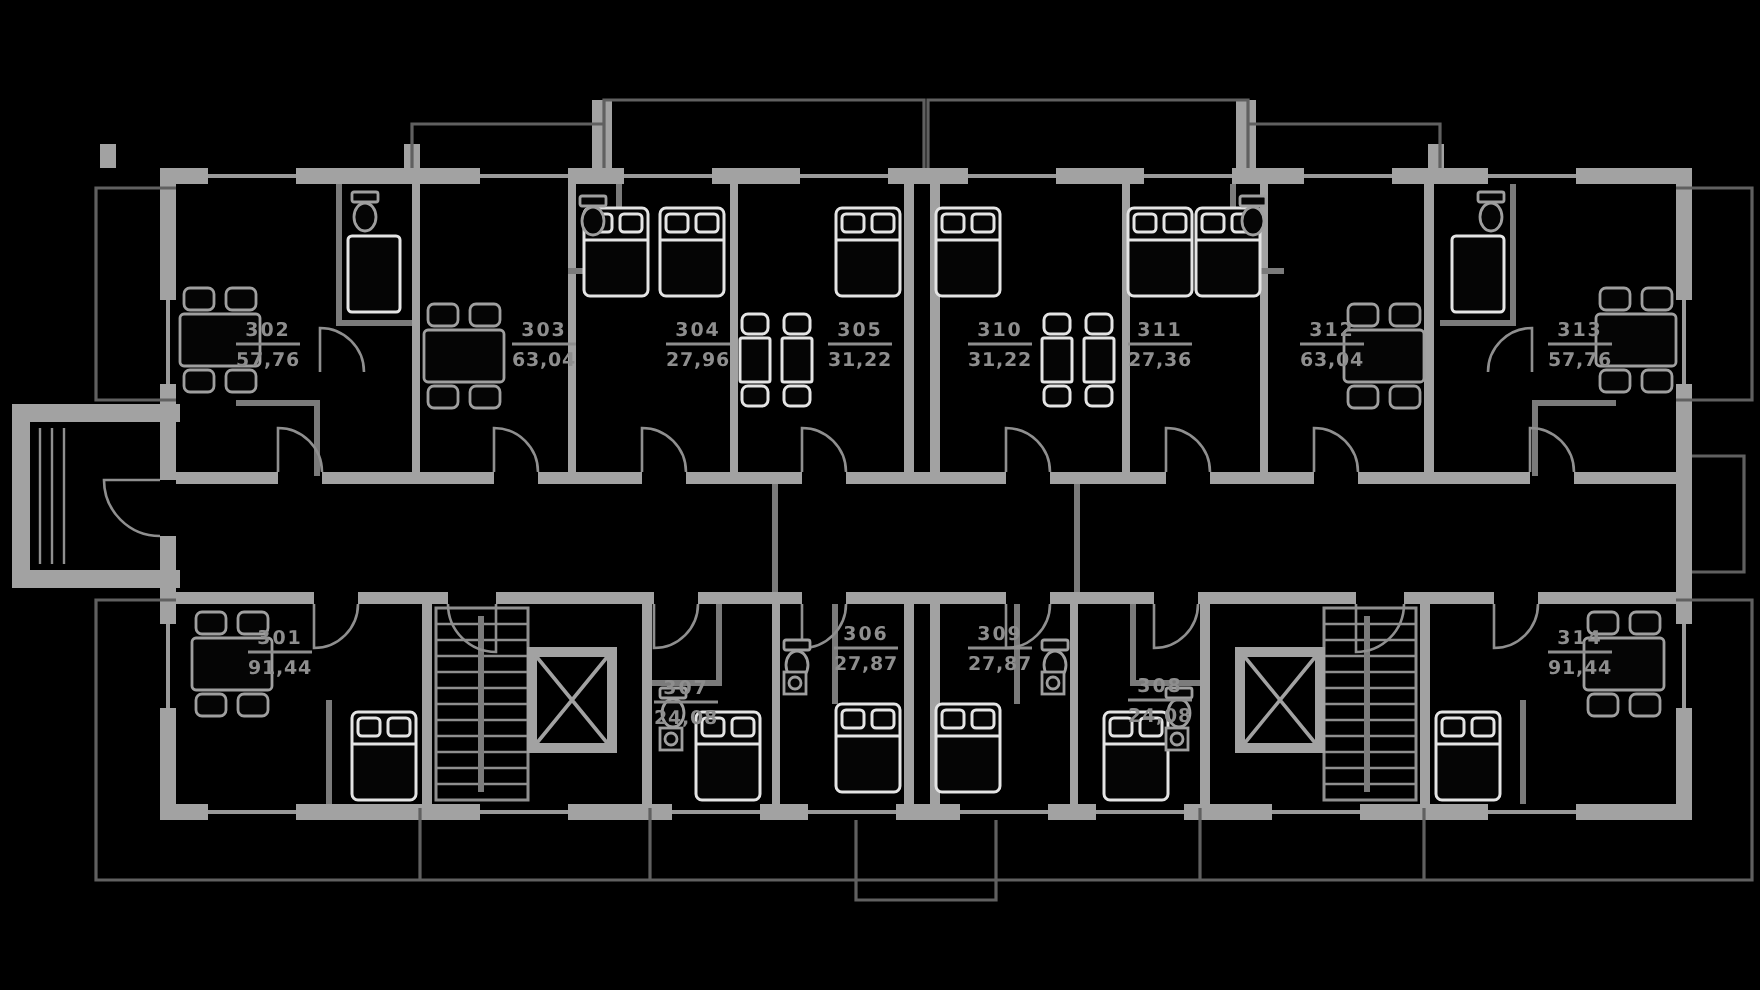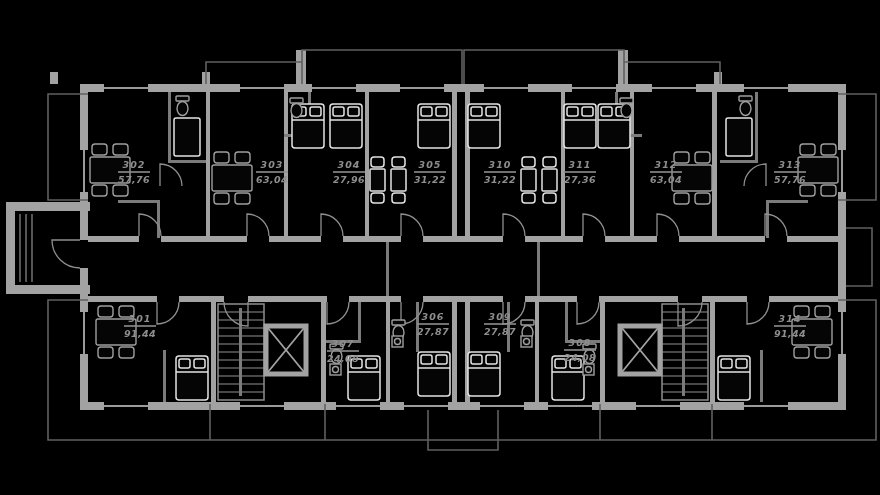--- a/index.html
+++ b/index.html
@@ -1,16 +1,16 @@
 <!DOCTYPE html>
 <html><head>
 <meta charset="utf-8">
 <style>
   html,body{margin:0;padding:0;background:#000;}
-  .stage{position:relative;width:880px;height:463px;background:#000;overflow:hidden;font-style:italic;}
+  .stage{position:relative;width:880px;height:463px;background:#000;overflow:hidden;}
   svg{display:block;}
   .w{fill:#a2a2a2;}
   .p{fill:#7b7b7b;}
   .win{stroke:#9a9a9a;stroke-width:2;fill:none;}
   .rail{stroke:#606060;stroke-width:1.6;fill:none;}
   .door{stroke:#8f8f8f;stroke-width:1.3;fill:none;}
   .thin{stroke:#8f8f8f;stroke-width:1.5;fill:none;}
   .f{stroke:#e4e4e4;stroke-width:1.5;fill:#050505;}
   .f2{stroke:#9f9f9f;stroke-width:1.4;fill:#050505;}
   .shaft{stroke:#a2a2a2;stroke-width:5;fill:none;}

